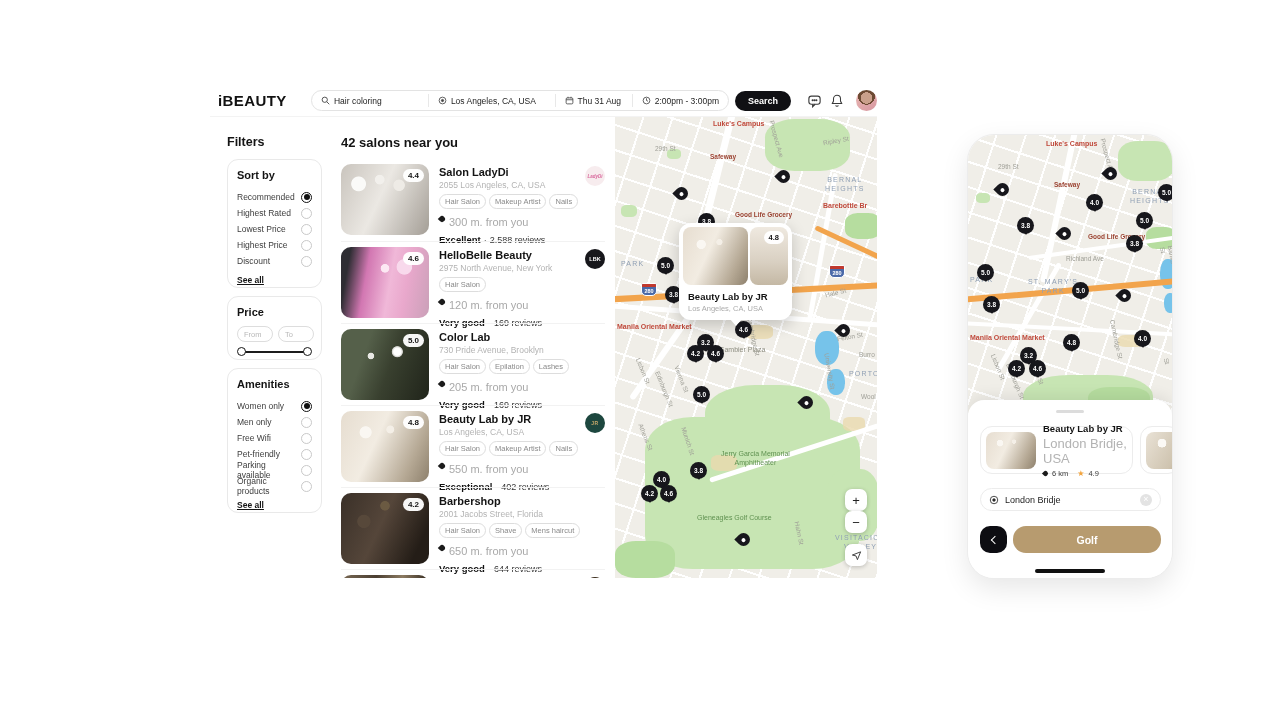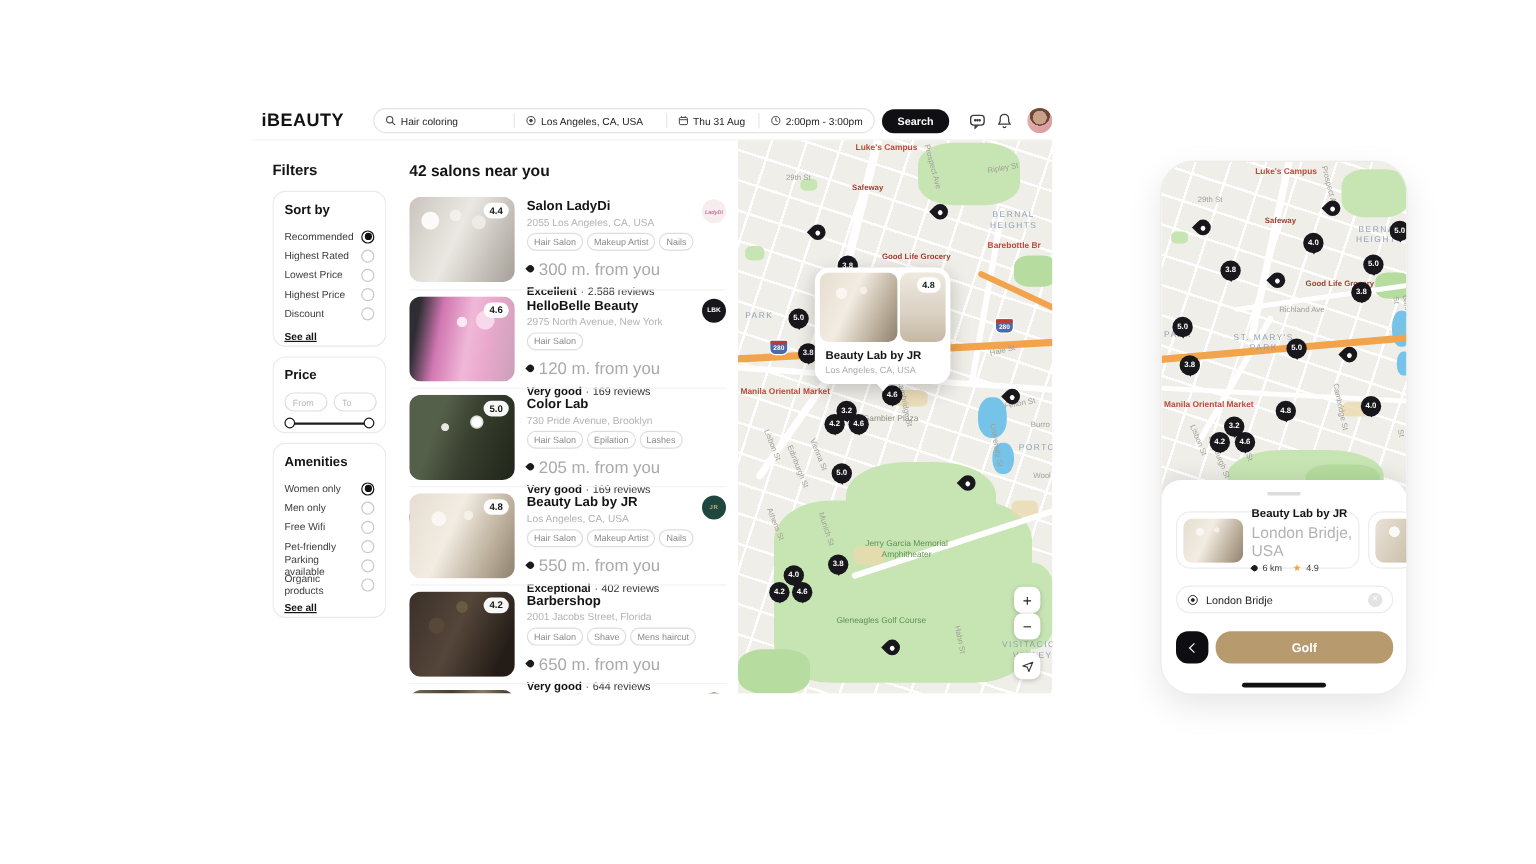--- a/index.html
+++ b/index.html
@@ -45,21 +45,21 @@
   .lhead{font-size:13px;font-weight:700;color:#141414;margin-bottom:9px}
   .srow{position:relative;height:82px;padding-top:5px}
   .srow.bt{border-top:1px solid #f2f2f2}
   .thumb{position:absolute;left:0;top:5px;width:88px;height:71px;border-radius:10px;overflow:hidden}
   .rbadge{position:absolute;top:5px;right:5px;background:rgba(255,255,255,.96);border-radius:9px;padding:2px 5px;font-size:8px;font-weight:700;color:#141414}
   .sinfo{margin-left:98px;padding-right:24px}
   .sname{font-size:11px;font-weight:700;color:#141414;margin-top:2px}
   .saddr{font-size:8.5px;color:#b3b3b3;margin-top:2px}
   .stags{display:flex;gap:3px;margin-top:4px;flex-wrap:wrap}
   .tag{font-size:7.5px;color:#8a8a8a;border:1px solid #ddd;border-radius:8px;padding:2px 5px;white-space:nowrap}
-  .sdist{display:flex;align-items:center;gap:4px;margin-top:7px;font-size:14px;color:#a9a9a9}
+  .sdist{display:flex;align-items:flex-start;gap:4px;margin-top:7px;font-size:11px;color:#a9a9a9}
   .dpin{width:6px;height:6px;background:#1b1b1b;border-radius:50% 50% 50% 0;transform:rotate(45deg);flex:0 0 auto}
   .srev{margin-top:6px;font-size:9px;color:#333}
   .srev b{color:#121212;font-size:9.5px}
   .srev .dot{margin:0 3px;color:#555}
   .slogo{position:absolute;right:0;top:7px;width:20px;height:20px;border-radius:50%;display:flex;align-items:center;justify-content:center;font-size:5.5px;font-weight:700;color:#fff;overflow:hidden}
   .lg-ladydi{background:#f7ecee;color:#d9679c;font-size:4.5px;font-style:italic}
   .lg-hellobelle{background:#17171b}
   .lg-colorlab{background:#e9235f;position:relative}
   .lg-colorlab::after{content:"";position:absolute;left:9px;top:4px;width:7px;height:8px;background:#fff;border-radius:50% 50% 50% 0}
   .lg-beautylab{background:#1d473f;color:#c8a96b;font-size:5px;letter-spacing:.5px}

